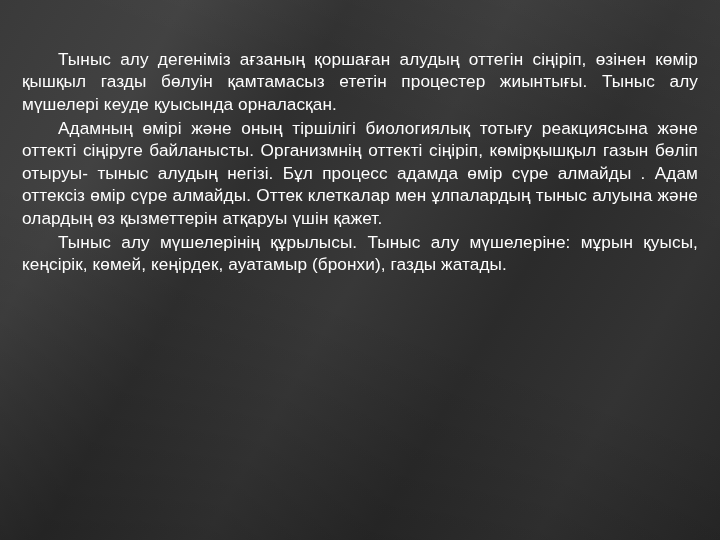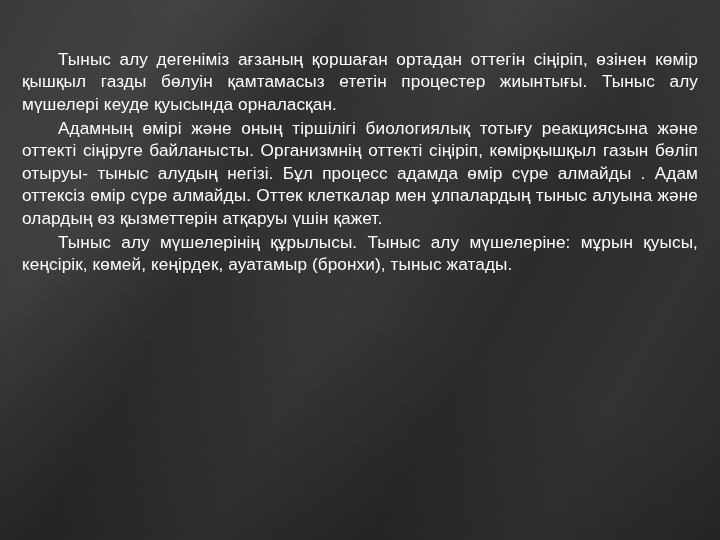--- a/index.html
+++ b/index.html
@@ -54,17 +54,17 @@
   }
   p.para:last-child {
     margin-bottom: 0;
   }
 </style>
 </head>
 <body>
 
 <div class="slide">
   <div class="content">
-    <p class="para">Тыныс алу дегеніміз ағзаның қоршаған ортадан оттегін сіңіріп, өзінен көмір қышқыл газды бөлуін қамтамасыз ететін процестер жиынтығы. Тыныс алу мүшелері кеуде қуысында орналасқан.</p>
+    <p class="para">Тыныс алу дегеніміз ағзаның қоршаған алудың оттегін сіңіріп, өзінен көмір қышқыл газды бөлуін қамтамасыз ететін процестер жиынтығы. Тыныс алу мүшелері кеуде қуысында орналасқан.</p>
     <p class="para">Адамның өмірі және оның тіршілігі биологиялық тотығу реакциясына және оттекті сіңіруге байланысты. Организмнің оттекті сіңіріп, көмірқышқыл газын бөліп отыруы- тыныс алудың негізі. Бұл процесс адамда  өмір сүре алмайды . Адам оттексіз өмір сүре алмайды. Оттек клеткалар мен ұлпалардың  тыныс  алуына және олардың өз қызметтерін атқаруы үшін қажет.</p>
-    <p class="para">Тыныс алу мүшелерінің құрылысы. Тыныс алу мүшелеріне: мұрын қуысы, кеңсірік, көмей, кеңірдек, ауатамыр (бронхи), тыныс жатады.</p>
+    <p class="para">Тыныс алу мүшелерінің құрылысы. Тыныс алу мүшелеріне: мұрын қуысы, кеңсірік, көмей, кеңірдек, ауатамыр (бронхи), газды жатады.</p>
   </div>
 </div>
 
 </body></html>

